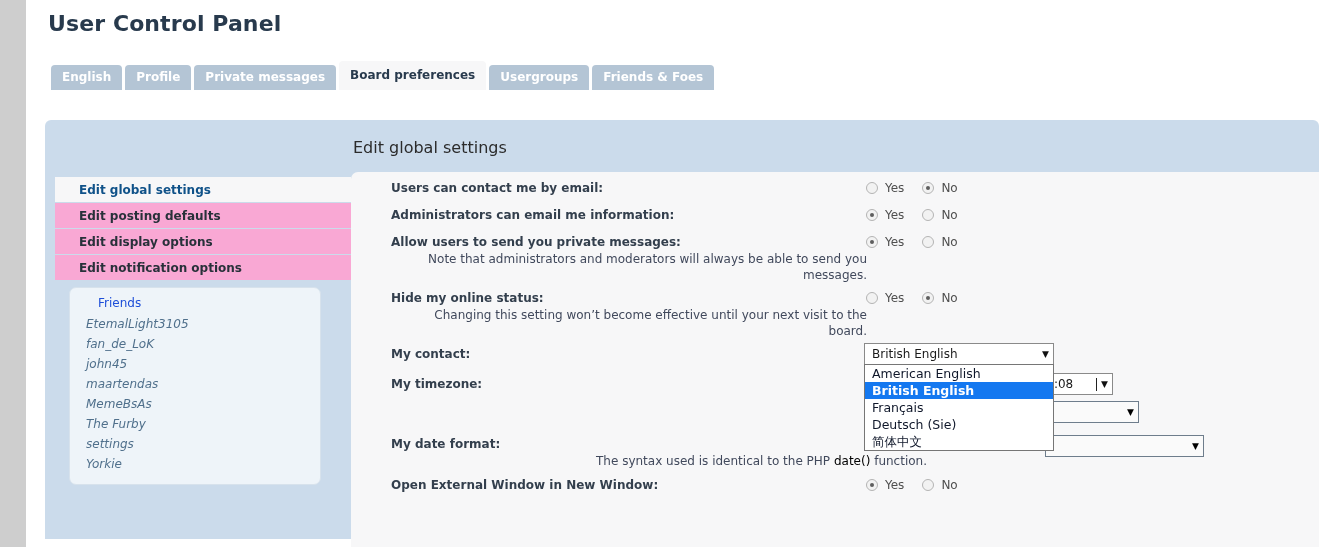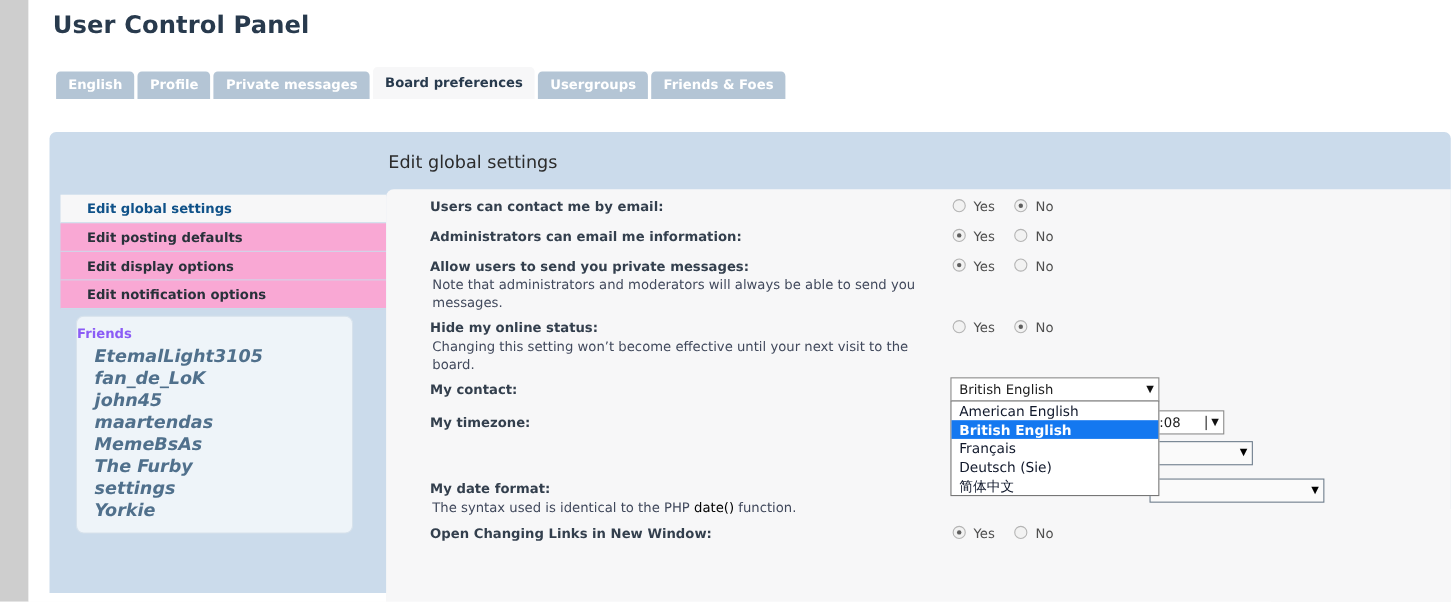--- a/index.html
+++ b/index.html
@@ -86,51 +86,50 @@
 
   
   .friends-box {
     position: absolute; left: 14px; top: 167px; width: 252px;
     background: #eef4f9;
     border: 1px solid #d7e2ec;
     border-radius: 7px;
     padding: 8px 0 10px 0;
   }
   .friends-title {
-    font-size: 12px; font-weight: bold; color: #8b5cf6;
-    padding: 0 0 4px 0;
+    font-size: 12px; font-weight: normal; color: #1d4ed8;
+    padding: 0 0 4px 28px;
   }
   .friend {
-    font-size: 16px; font-style: italic; color: #50708c;
+    font-size: 12px; font-style: italic; color: #50708c;
     padding: 1px 12px 1px 16px; line-height: 18px;
     cursor: pointer;
-    font-weight: bold;
   }
 
   
   .formcard {
     position: absolute; left: 306px; top: 52px; right: 0; height: 413px;
     background: #f7f7f8;
     border-radius: 7px 0 0 0;
   }
 
   .row { position: absolute; left: 0; width: 100%; }
   .lab {
     position: absolute; left: 40px;
     font-size: 12px; font-weight: bold; color: #333f4d;
     white-space: nowrap;
   }
   .hint {
-    position: absolute; left: 42px; width: 460px;
-    font-size: 12px; color: #41495c; line-height: 16px;
+    position: absolute; left: 56px; width: 460px;
+    font-size: 12px; color: #41495c; line-height: 16px; text-align: right;
   }
   .hint a { color: #000000; text-decoration: none; }
 
   
-  .radios { position: absolute; left: 515px; display: flex; gap: 7px; }
+  .radios { position: absolute; left: 515px; display: flex; align-items: center; gap: 7px; }
   .radio {
     width: 12px; height: 12px; border-radius: 50%;
     background: #f2f2f2;
     border: 1px solid #b4b4b4;
     position: relative;
     cursor: pointer; flex: none;
   }
   .radio.on::after {
     content: ""; position: absolute; left: 3px; top: 3px;
     width: 4px; height: 4px; border-radius: 50%; background: #5e5e5e;
@@ -290,21 +289,21 @@
       <div class="row" style="top:265px;">
         <div class="lab">My date format:</div>
         <div class="hint" style="top:16px; width:520px;"><span>The syntax used is identical to the PHP </span><a href="#">date()</a><span> function.</span></div>
         <div class="sel empty" style="left:694px; top:-2px; width:159px;">
           <span class="selval"></span>
           <span class="arrow">▼</span>
         </div>
       </div>
 
       <div class="row" style="top:306px;">
-        <div class="lab">Open Changing Links in New Window:</div>
+        <div class="lab">Open External Window in New Window:</div>
         <div class="radios" style="top:0px;">
           <span class="radio on"></span>
           <span class="rlab">Yes</span>
           <span class="radio"></span>
           <span class="rlab">No</span>
         </div>
       </div>
 
       <div class="dropdown" style="left:513px; top:192px; width:190px;">
         <div class="opt">American English</div>

